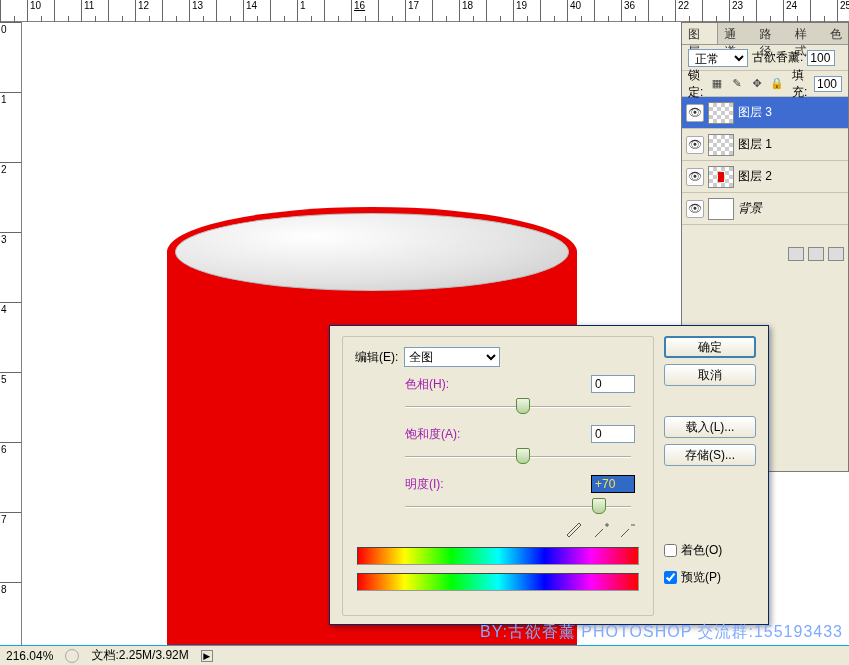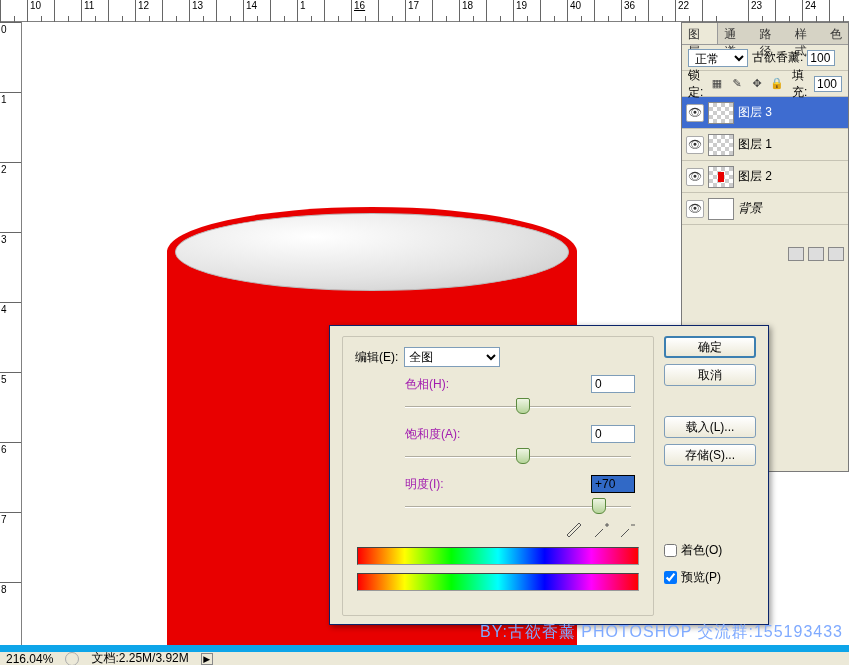--- a/index.html
+++ b/index.html
@@ -71,35 +71,35 @@
   .dialog-main { flex:1; border:1px solid #c8c5b6; padding:10px 12px 20px 12px; border-radius:2px; background:#ece9d8;}
   .dialog-side { width:92px; display:flex; flex-direction:column; gap:6px; }
   .xp-btn { height:22px; background: linear-gradient(#fff,#ece9d8); border:1px solid #7e9db9; border-radius:3px; font-size:12px; cursor:pointer; }
   .xp-btn.primary { border:2px solid #3c7fb1; }
   .edit-row { display:flex; align-items:center; gap:6px; margin-bottom:8px; }
   .edit-select { width:96px; height:20px; background:#fff; border:1px solid #7e9db9; }
   .slider-group { margin:6px 0 4px 50px; }
   .sg-label-row { display:flex; align-items:center; justify-content:space-between; padding-right:6px;}
   .sg-label { color:#a21caf; }
   .sg-input { width:44px; height:18px; border:1px solid #7e9db9; padding:0 3px; background:#fff;}
-  .sg-input.focused { background:#3169c6; color:#000000; border:1px solid #000;}
+  .sg-input.focused { background:#3169c6; color:#fde047; border:1px solid #000;}
   .sg-track { position:relative; height:24px; margin-top:2px; }
   .sg-line { position:absolute; top:11px; left:0; right:10px; height:2px; background:#b0ada0; border-bottom:1px solid #fff;}
   .sg-thumb { position:absolute; top:3px; width:14px; height:16px; background:linear-gradient(#eef5e3,#b6d49a); border:1px solid #5b8a3e; border-radius:2px 2px 6px 6px;}
   .pickers { display:flex; gap:10px; justify-content:flex-end; padding-right:6px; margin-top:2px;}
   .picker { width:16px; height:16px; }
   .check-row { display:flex; align-items:center; gap:4px; margin-top:4px; font-size:12px;}
   .gradient-bar { height:18px; margin:8px 2px 4px 2px; background: linear-gradient(to right,#ff0000,#ffff00,#00ff00,#00ffff,#0000ff,#ff00ff,#ff0000); border:1px inset #999;}
   .mini-tools { position:absolute; right:4px; bottom:210px; display:flex; gap:4px; }
   .mini-tool { width:16px; height:14px; border:1px solid #888; background:#ddd; }
 
   
   .statusbar {
     position:absolute; left:0; right:0; bottom:0; height:20px; background:#ece9d8;
-    border-top:7px solid #0ea5e9; display:flex; align-items:center; gap:12px; padding:0 6px; color:#000;
+    border-top:1px solid #0ea5e9; display:flex; align-items:center; gap:12px; padding:0 6px; color:#000;
   }
   .status-sep { width:14px; height:14px; border:1px solid #aaa; border-radius:50%; }
   .status-arrow { border:1px solid #888; width:12px; height:12px; display:flex; align-items:center; justify-content:center; font-size:9px;}
   .watermark { position:absolute; right:6px; bottom:22px; color:#7faaff; font-size:16px; letter-spacing:1px;}
 </style>
 </head>
 <body>
 
 <div class="ruler-h" id="rulerH">
     <div class="tick" style="flex: 0 0 27px;"> </div>
@@ -122,21 +122,21 @@
     <div class="tick" style="flex: 0 0 27px;">18</div>
     <div class="tick" style="flex: 0 0 27px;"> </div>
     <div class="tick" style="flex: 0 0 27px;">19</div>
     <div class="tick" style="flex: 0 0 27px;"> </div>
     <div class="tick" style="flex: 0 0 27px;">40</div>
     <div class="tick" style="flex: 0 0 27px;"> </div>
     <div class="tick" style="flex: 0 0 27px;">36</div>
     <div class="tick" style="flex: 0 0 27px;"> </div>
     <div class="tick" style="flex: 0 0 27px;">22</div>
     <div class="tick" style="flex: 0 0 27px;"> </div>
-    <div class="tick" style="flex: 0 0 27px; margin-left: 19px;">23</div>
+    <div class="tick" style="flex: 0 0 27px;">23</div>
     <div class="tick" style="flex: 0 0 27px;"> </div>
     <div class="tick" style="flex: 0 0 27px;">24</div>
     <div class="tick" style="flex: 0 0 27px;"> </div>
     <div class="tick" style="flex: 0 0 27px;">25</div>
   </div>
 <div class="ruler-v" id="rulerV">
     <div class="tick">0</div>
     <div class="tick">1</div>
     <div class="tick">2</div>
     <div class="tick">3</div>

